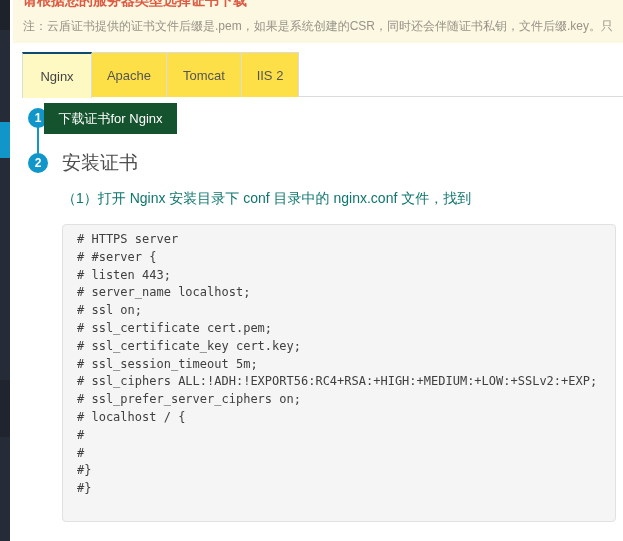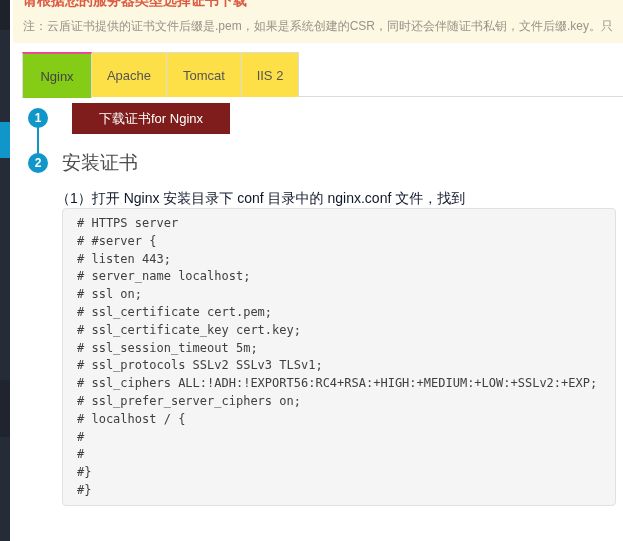--- a/index.html
+++ b/index.html
@@ -33,46 +33,46 @@
   }
   .tab {
     height: 45px; display: flex; align-items: center; justify-content: center;
     background: #fde047; border-top: 1px solid #dcdcdc; border-right: 1px solid #dcdcdc;
     font-size: 13px; color: #555; cursor: pointer; flex: 0 0 auto;
   }
   .tab:first-child { border-left: 1px solid #dcdcdc; }
   .tab-0 { width: 70px; } .tab-1 { width: 75px; } .tab-2 { width: 75px; }
   .tab-3 { width: 58px; } .tab-4 { width: 57px; } .tab-5 { width: 57px; }
   .tab.active {
-    background: #84cc16; height: 46px; margin-bottom: -1px;
-    border-top: 2px solid #ec4899; color: #444;
+    background: #fef9c3; height: 46px; margin-bottom: -1px;
+    border-top: 2px solid #0c4a6e; color: #444;
   }
 
   
   .step-circle {
     position: absolute; width: 20px; height: 20px; border-radius: 50%;
     background: #1196c9; color: #fff; font-size: 12px; font-weight: bold;
     display: flex; align-items: center; justify-content: center;
   }
   .step1-circle { left: 28px; top: 108px; }
   .step2-circle { left: 28px; top: 153px; }
   .step-connector { position: absolute; left: 37px; top: 127px; width: 2px; height: 27px; background: #1196c9; }
 
   .download-btn {
-    position: absolute; left: 72px; top: 103px; width: 158px; height: 31px;
-    background: #7f1d1d; border: none; color: #ffffff; font-size: 13px;
+    position: absolute; left: 44px; top: 103px; width: 133px; height: 31px;
+    background: #14532d; border: none; color: #ffffff; font-size: 13px;
     font-family: "Liberation Sans", sans-serif; cursor: pointer;
   }
 
   .install-title { position: absolute; left: 62px; top: 152px; font-size: 19px; color: #4d4d4d; line-height: 22px; }
-  .instruction { position: absolute; left: 56px; top: 189px; font-size: 14px; color: #0f172a; line-height: 19px; }
+  .instruction { position: absolute; left: 62px; top: 189px; font-size: 14px; color: #0f766e; line-height: 19px; }
 
   
   .code-block {
-    position: absolute; left: 62px; top: 208px; width: 554px; height: 298px;
+    position: absolute; left: 62px; top: 224px; width: 554px; height: 298px;
     background: #f5f5f6; border: 1px solid #e1e1e1; border-radius: 4px;
     padding: 6px 28px 12px 14px; overflow: hidden;
   }
   .code-line {
     font-family: "DejaVu Sans Mono", monospace;
     font-size: 12px; line-height: 17.8px; color: #404040; white-space: pre;
   }
 </style>
 </head>
 <body>
@@ -106,21 +106,20 @@
 
 <div class="code-block">
   <div class="code-line"># HTTPS server</div>
   <div class="code-line"># #server {</div>
   <div class="code-line"># listen 443;</div>
   <div class="code-line"># server_name localhost;</div>
   <div class="code-line"># ssl on;</div>
   <div class="code-line"># ssl_certificate cert.pem;</div>
   <div class="code-line"># ssl_certificate_key cert.key;</div>
   <div class="code-line"># ssl_session_timeout 5m;</div>
-  <div class="code-line"># ssl_protocols SSLv2 SSLv3 TLSv1;</div>
   <div class="code-line"># ssl_ciphers ALL:!ADH:!EXPORT56:RC4+RSA:+HIGH:+MEDIUM:+LOW:+SSLv2:+EXP;</div>
   <div class="code-line"># ssl_prefer_server_ciphers on;</div>
   <div class="code-line"># localhost / {</div>
   <div class="code-line">#</div>
   <div class="code-line">#</div>
   <div class="code-line">#}</div>
   <div class="code-line">#}</div>
 </div>
 
 </body></html>

